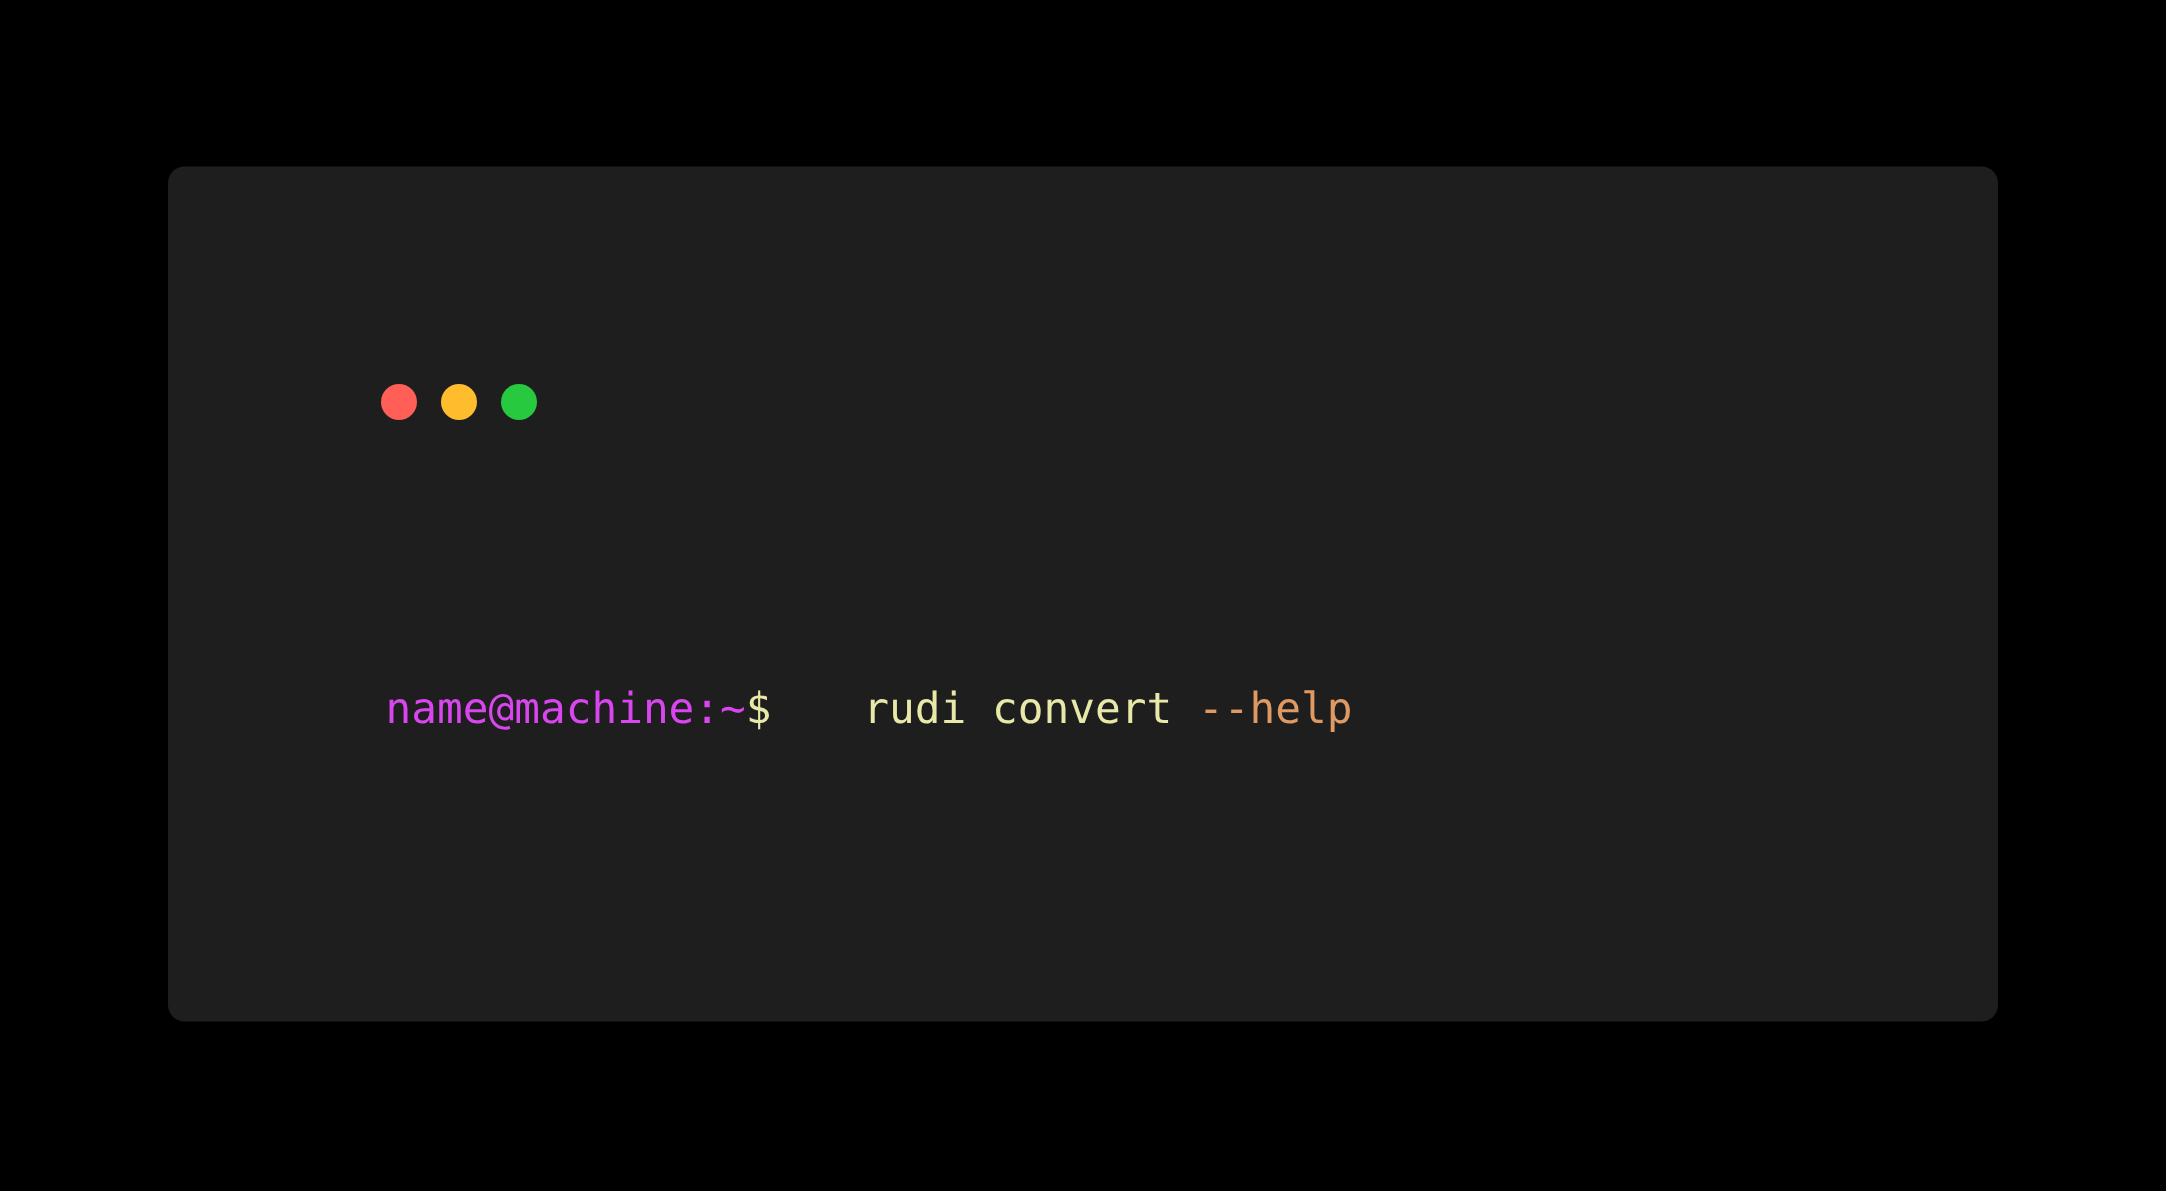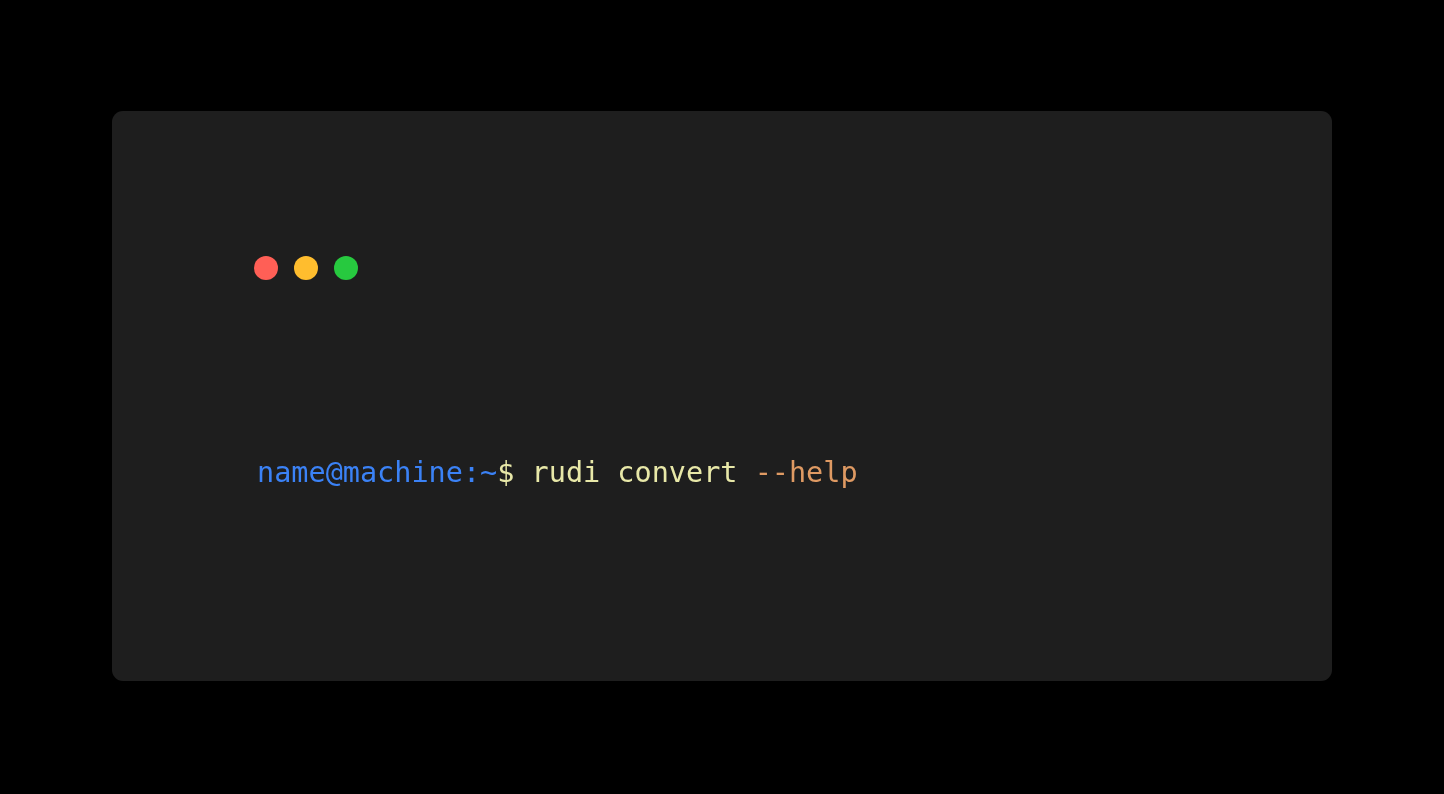--- a/index.html
+++ b/index.html
@@ -65,23 +65,23 @@
     white-space: pre;
     color: #d2d2d2;
   }
   .line {
     white-space: pre;
     height: 42px;
   }
   .line.blank { height: 42px; }
 
   
-  .c-prompt  { color: #3b82f6; text-align: center; }
+  .c-prompt  { color: #d946ef; text-align: center; }
   .c-dollar  { color: #e8e8a8; }
-  .c-cmd     { color: #e8e8a8; }
+  .c-cmd     { color: #e8e8a8; margin-left: 44px; }
   .c-plain   { color: #d2d2d2; }
   .c-opt     { color: #df9a63; margin-top: 16px; }
 </style>
 </head>
 <body>
 
 <div id="stage" style="background: rgb(0, 0, 0);">
 
   <div class="term-window" style="background: rgb(30, 30, 30);">
 

